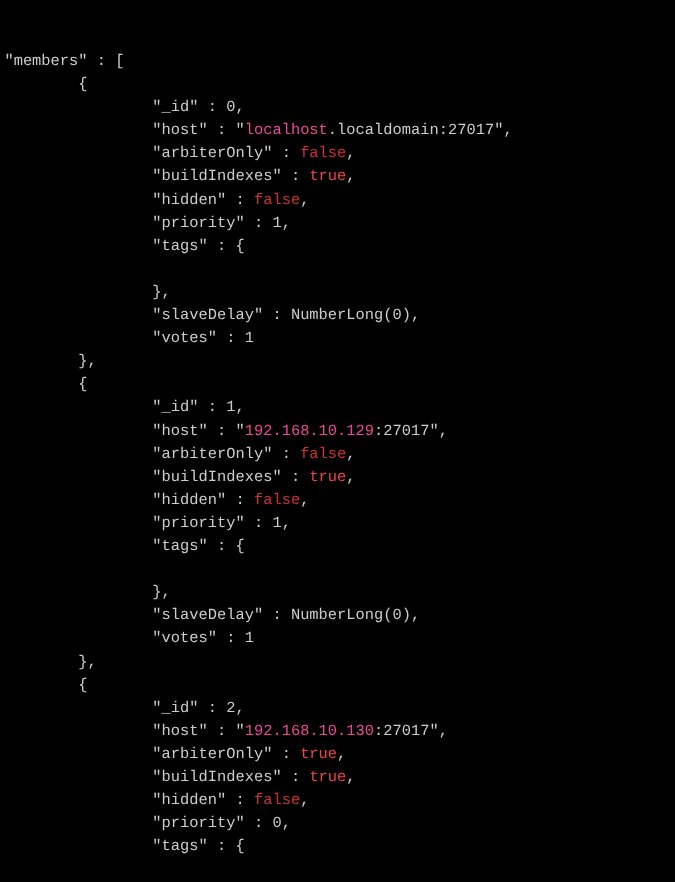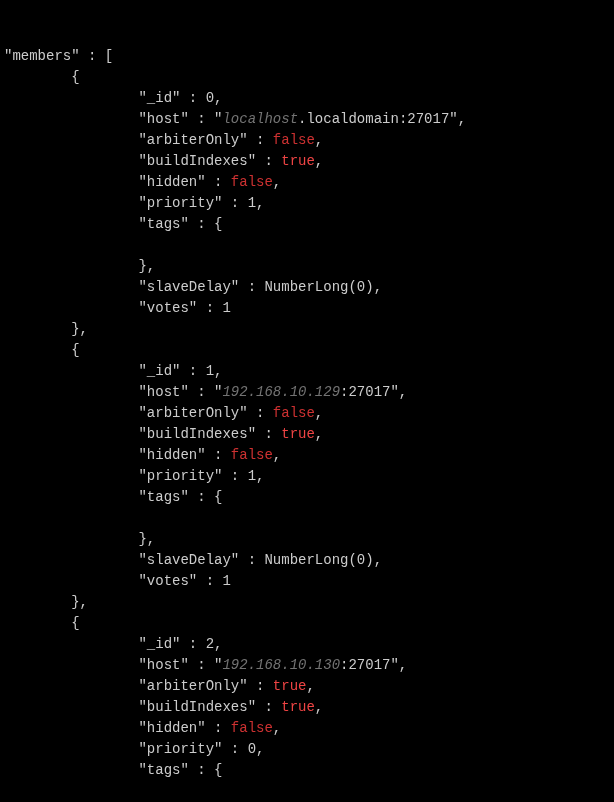--- a/index.html
+++ b/index.html
@@ -5,21 +5,21 @@
   body {
     background: #000000;
     color: #cccccc;
     font-family: "Consolas", "Monaco", "Courier New", monospace;
     font-size: 14px;
     line-height: 1.5;
     margin: 0;
     padding: 4px;
     white-space: pre;
   }
-  .host { color: #737373; font-style: italic; }
+  .host { color: #ec4899; }
   .false { color: #cd3131; text-align: right; }
   .true { color: #ef4444; }
   .num { color: #cccccc; }
 </style>
 </head>
 <body>
 
 <div id="code">"members" : [
         {
                 "_id" : <span class="num">0</span>,

